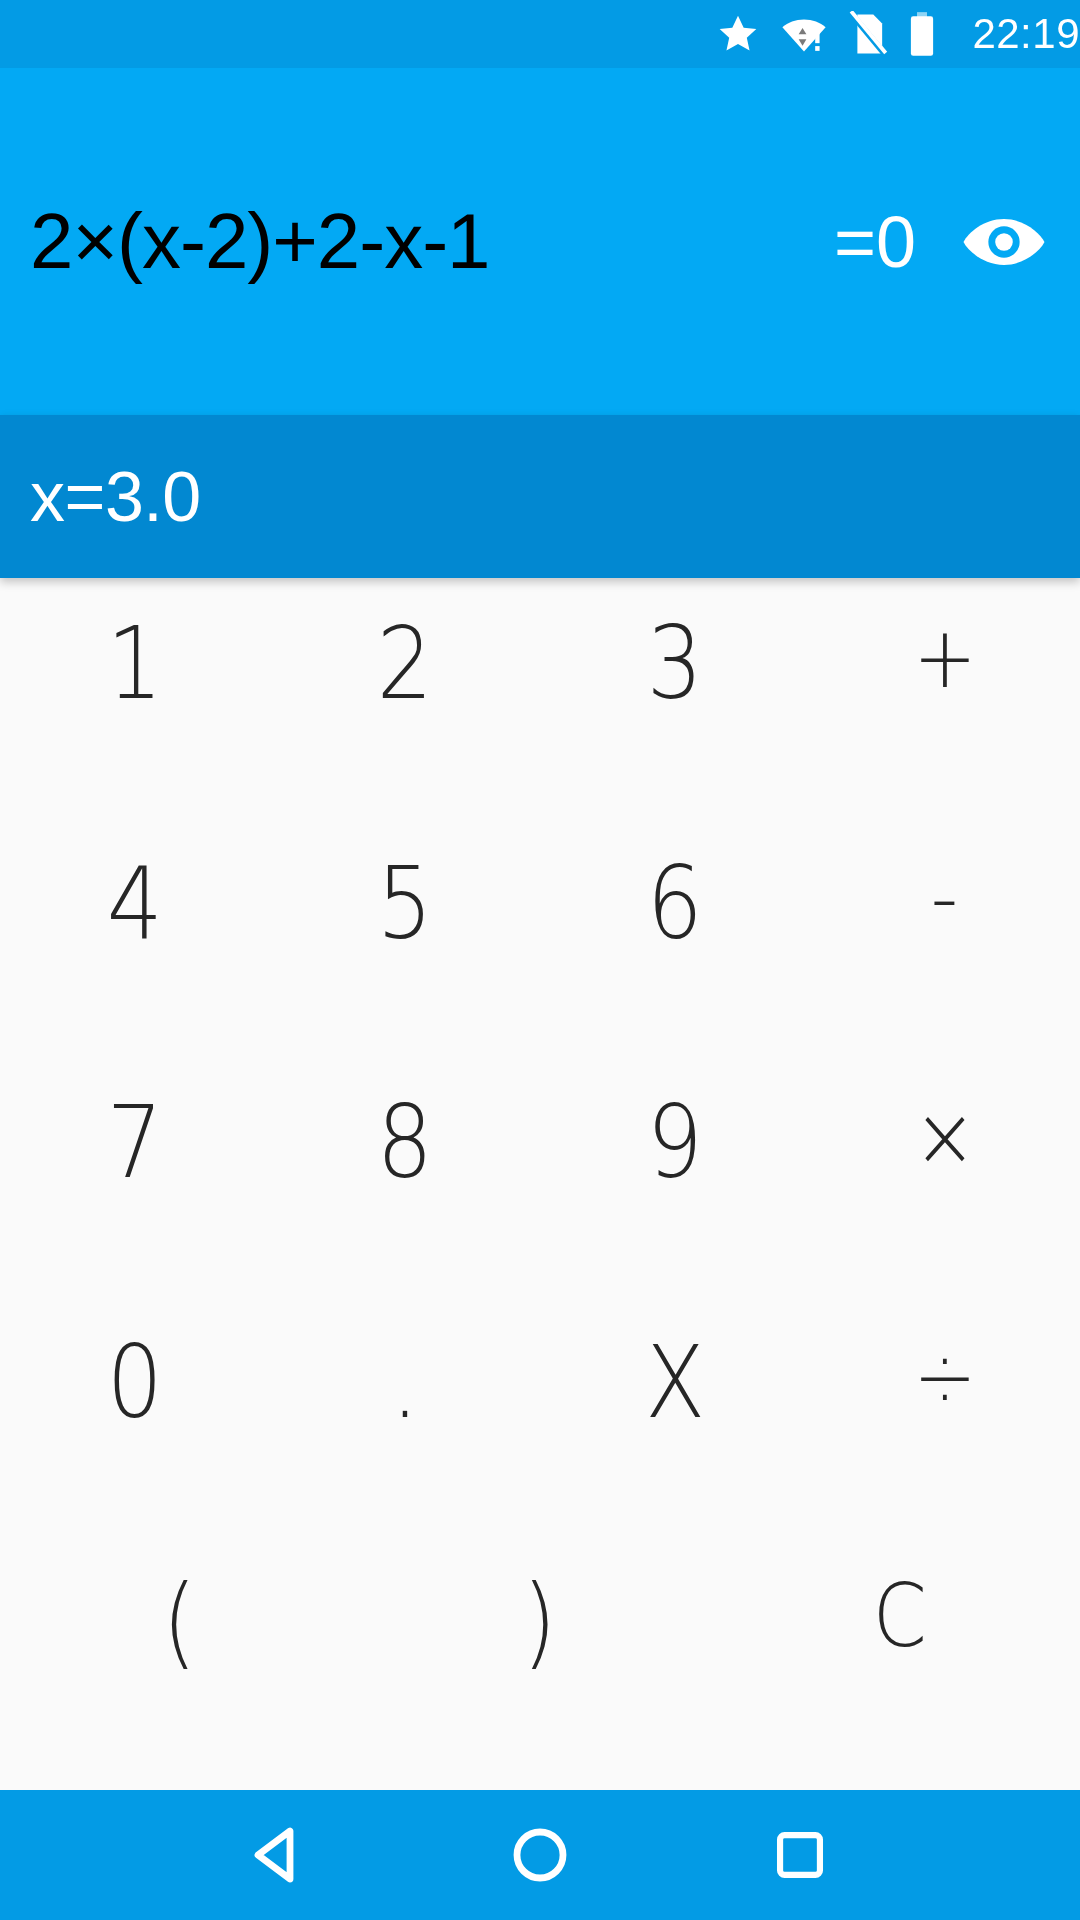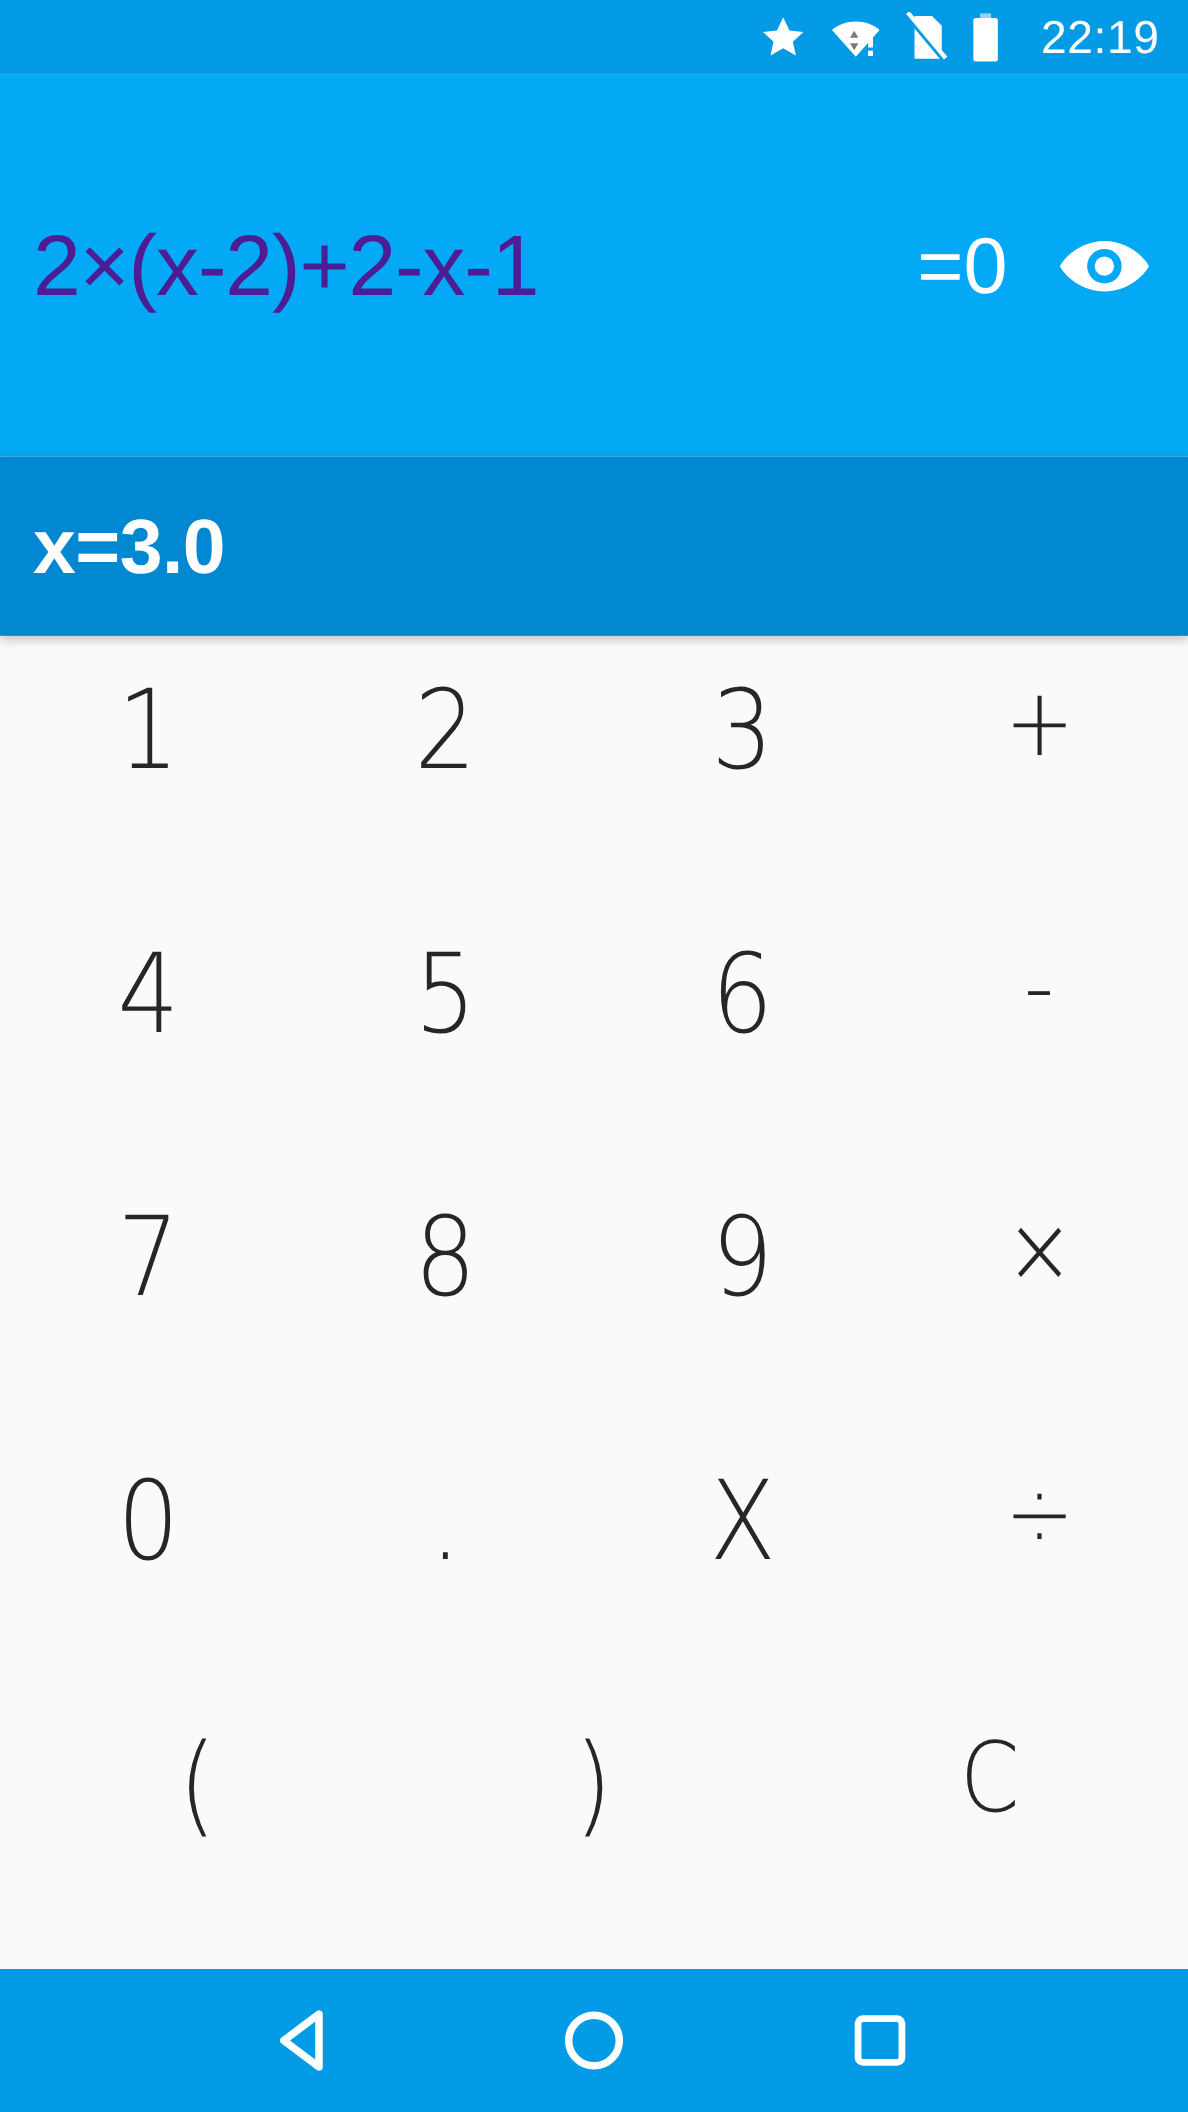--- a/index.html
+++ b/index.html
@@ -22,21 +22,20 @@
   }
 
   
   .status-bar {
     height: 68px;
     flex: 0 0 68px;
     background: #039BE5;
     display: flex;
     align-items: center;
     justify-content: flex-end;
-    padding-right: 26px;
     box-sizing: border-box;
   }
   .status-icons {
     display: flex;
     align-items: center;
     gap: 20px;
   }
   .status-icon {
     display: block;
     line-height: 0;
@@ -54,21 +53,21 @@
   .expr-panel {
     flex: 0 0 347px;
     background: #03A9F4;
     position: relative;
     display: flex;
     align-items: center;
     padding: 0 34px 0 30px;
     box-sizing: border-box;
   }
   .expr-text {
-    color: #4c1d95;
+    color: #000000;
     font-size: 78px;
     font-weight: 400;
     letter-spacing: -1px;
     white-space: nowrap;
     flex: 1 1 auto;
     overflow: hidden;
   }
   .expr-equals {
     color: #FFFFFF;
     font-size: 72px;
@@ -95,21 +94,21 @@
     align-items: center;
     padding-left: 30px;
     box-sizing: border-box;
     box-shadow: 0 4px 9px rgba(0,0,0,0.22);
     position: relative;
     z-index: 3;
   }
   .result-text {
     color: #FFFFFF;
     font-size: 70px;
-    font-weight: 700;
+    font-weight: 400;
     letter-spacing: -0.5px;
   }
 
   
   .keypad {
     flex: 1 1 auto;
     background: #FAFAFA;
     display: flex;
     flex-direction: column;
     padding-top: 14px;

